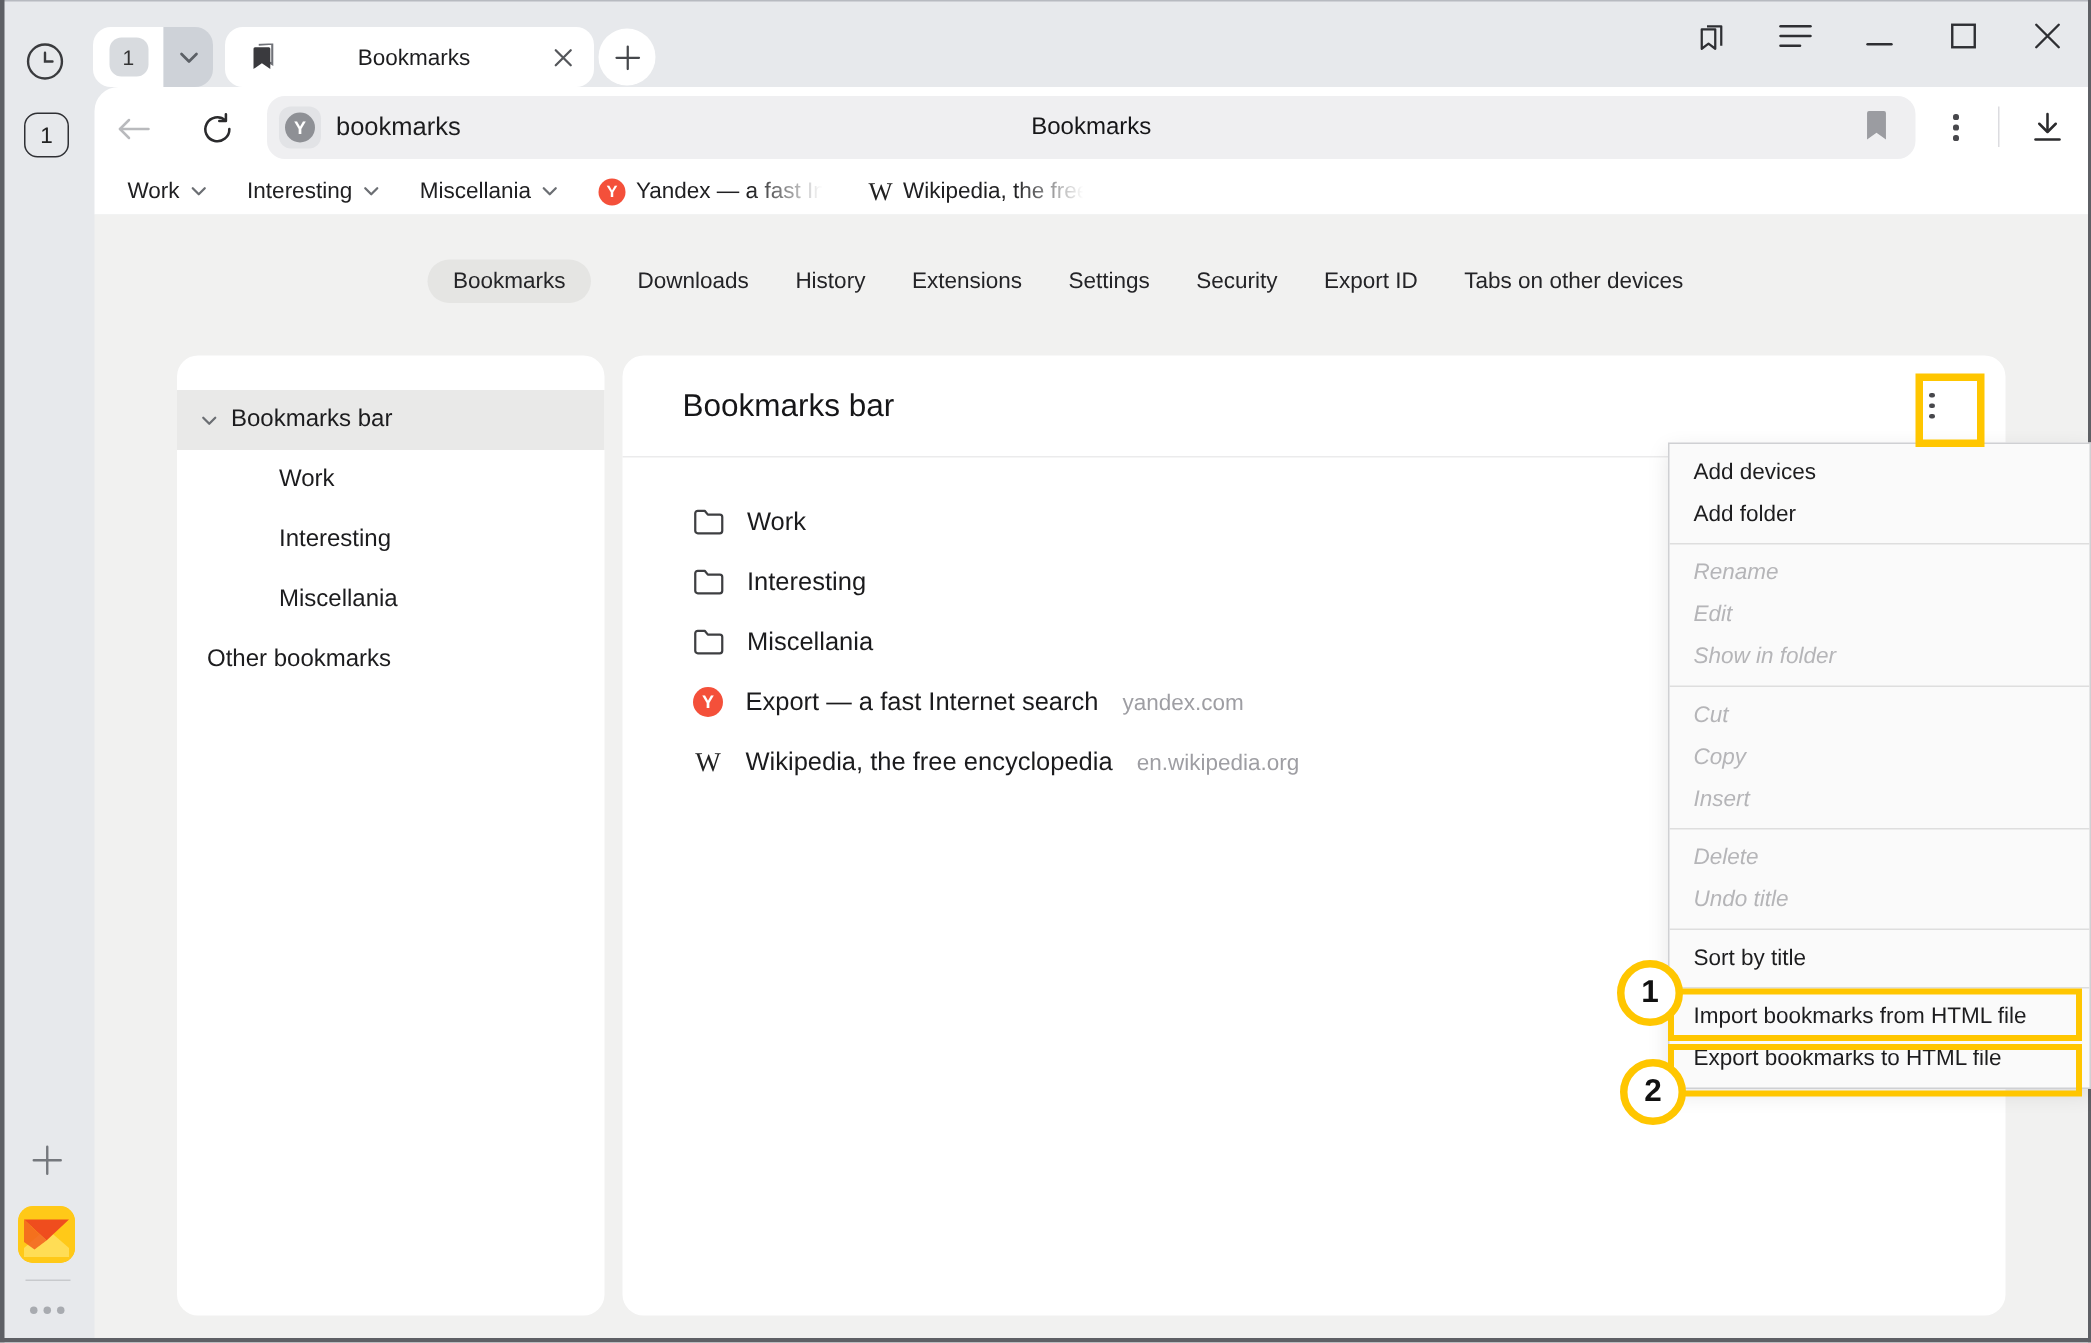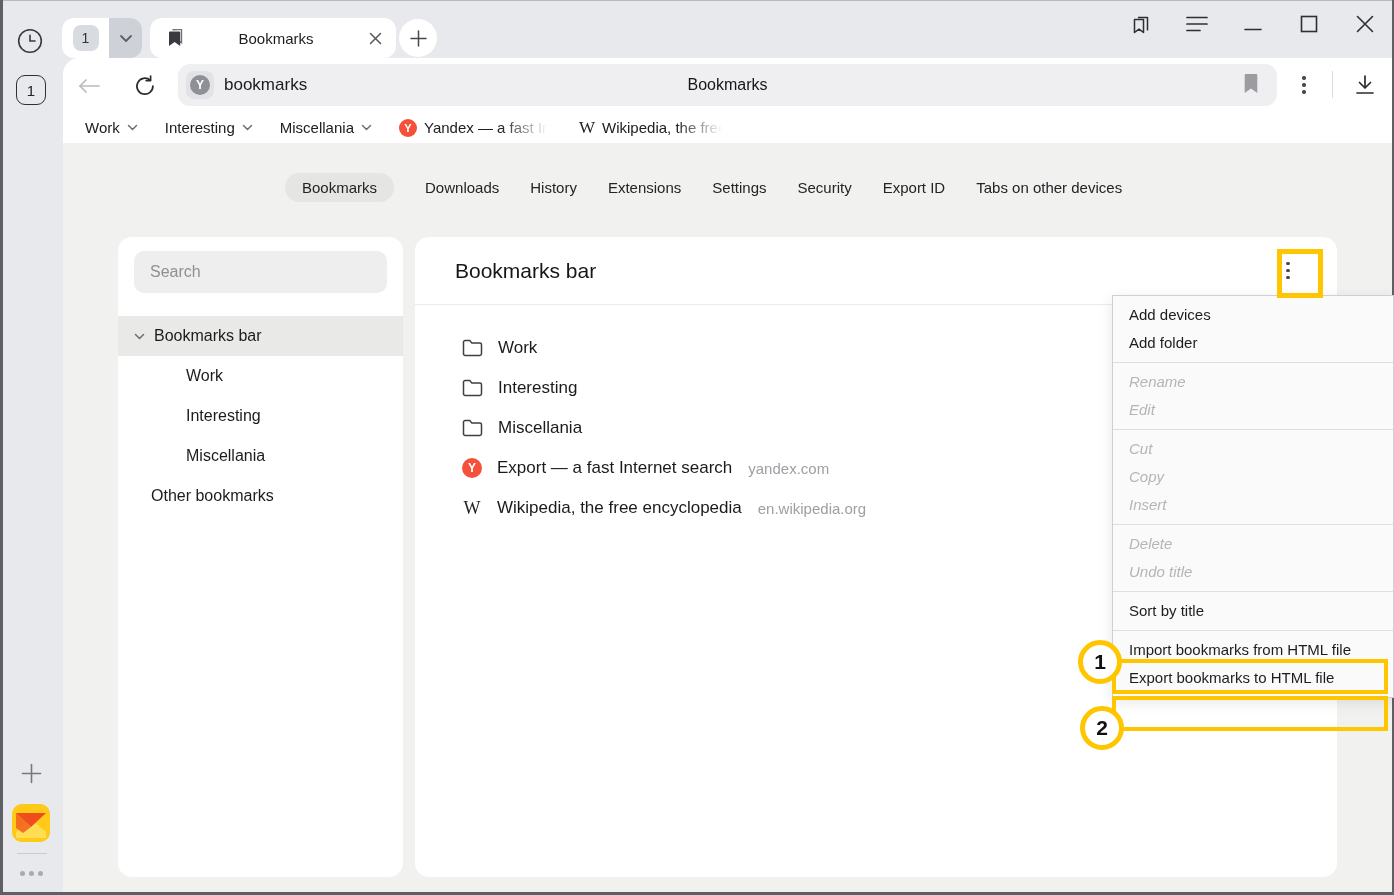--- a/index.html
+++ b/index.html
@@ -60,21 +60,21 @@
   .ptab.active { background:#e5e5e3; border-radius:16px; padding:6px 17px; }
 
   .sidebar-card { position:absolute; left:55px; top:94px; width:285px; height:640px; background:#fff; border-radius:14px; }
   .search-input { display:block; margin:14px 16px 0; width:253px; height:42px; background:#eeeeef; border:none; border-radius:10px;
     padding:0 16px; font-size:16px; color:#333; font-family:"Liberation Sans", sans-serif; outline:none; }
   .search-input::placeholder { color:#8f8f94; }
   .tree { margin-top:23px; }
   .tree-row { height:40px; display:flex; align-items:center; font-size:16px; color:#1c1c1e; }
   .tree-root { background:#e9e9e8; padding-left:16px; gap:9px; }
   .tree-child { padding-left:68px; }
-  .tree-other { padding-left:33px; }
+  .tree-other { padding-left:20px; }
 
   .main-card { position:absolute; left:352px; top:94px; width:922px; height:640px; background:#fff; border-radius:14px; }
   .card-header { height:68px; display:flex; align-items:center; padding:0 34px 0 40px; border-bottom:1px solid #ebebec; }
   .card-title { font-size:21px; color:#161618; }
   .card-kebab { margin-left:auto; width:30px; height:30px; display:flex; flex-direction:column; gap:3.5px; align-items:center; justify-content:center; }
   .bm-list { padding-top:23px; }
   .bm-row { height:40px; display:flex; align-items:center; padding-left:47px; gap:15px; }
   .bm-row .label { font-size:17px; color:#1b1b1d; }
   .bm-row .url { font-size:15px; color:#9e9ea3; margin-left:1px; }
   .row-fav-y { width:20px; height:20px; border-radius:50%; background:#f4503a; color:#fff; font-size:12px; font-weight:bold;
@@ -259,21 +259,20 @@
       <div class="ptab">Downloads</div>
       <div class="ptab">History</div>
       <div class="ptab">Extensions</div>
       <div class="ptab">Settings</div>
       <div class="ptab">Security</div>
       <div class="ptab">Export ID</div>
       <div class="ptab">Tabs on other devices</div>
     </div>
 
     <div class="sidebar-card">
-      <input class="search-input" placeholder="Search" style="">
       <div class="tree">
         <div class="tree-row tree-root">
           <svg width="11" height="7" viewBox="0 0 11 7">
               <path d="M1.5 1.5l4 4 4-4" fill="none" stroke="#6b6e73" stroke-width="1.5" stroke-linecap="round" stroke-linejoin="round"></path>
             </svg>
           <span>Bookmarks bar</span>
         </div>
         <div class="tree-row tree-child">Work</div>
         <div class="tree-row tree-child">Interesting</div>
         <div class="tree-row tree-child">Miscellania</div>
@@ -324,20 +323,21 @@
   </div>
 
   <div class="menu">
     <div class="menu-group">
       <div class="menu-item">Add devices</div>
       <div class="menu-item">Add folder</div>
     </div>
     <div class="menu-group">
       <div class="menu-item disabled">Rename</div>
       <div class="menu-item disabled">Edit</div>
+      <div class="menu-item disabled">Show in folder</div>
     </div>
     <div class="menu-group">
       <div class="menu-item disabled">Cut</div>
       <div class="menu-item disabled">Copy</div>
       <div class="menu-item disabled">Insert</div>
     </div>
     <div class="menu-group">
       <div class="menu-item disabled">Delete</div>
       <div class="menu-item disabled">Undo title</div>
     </div>

